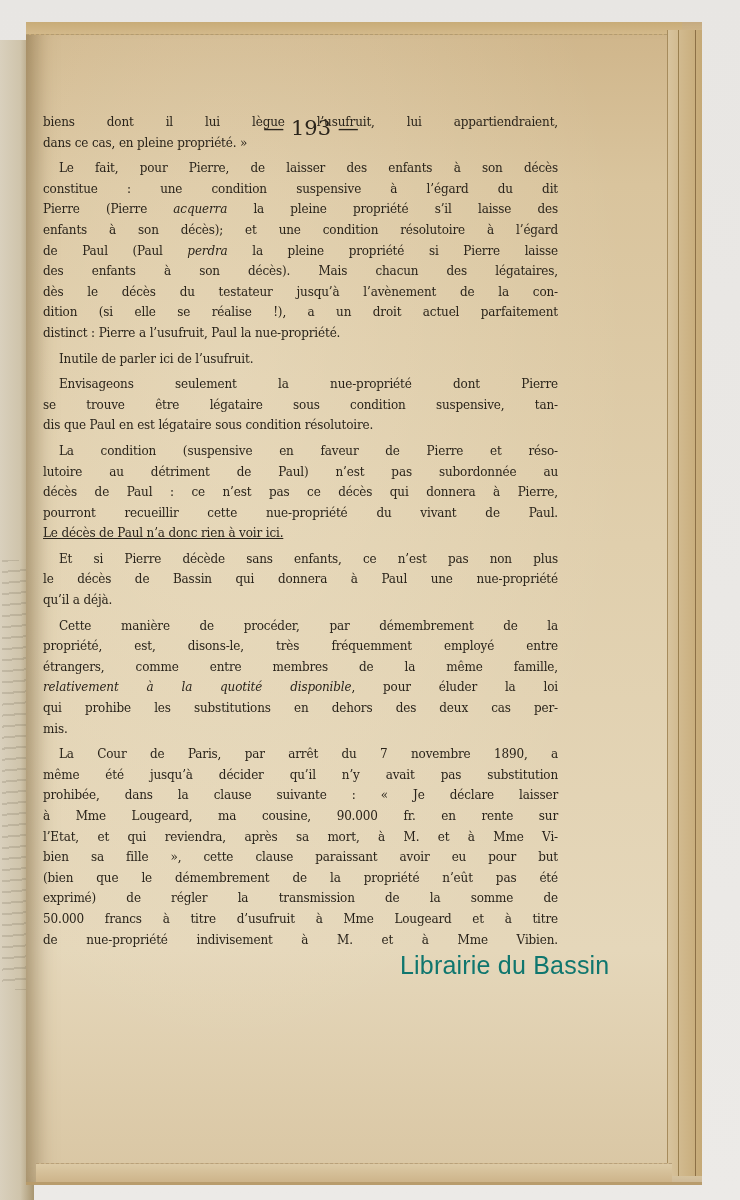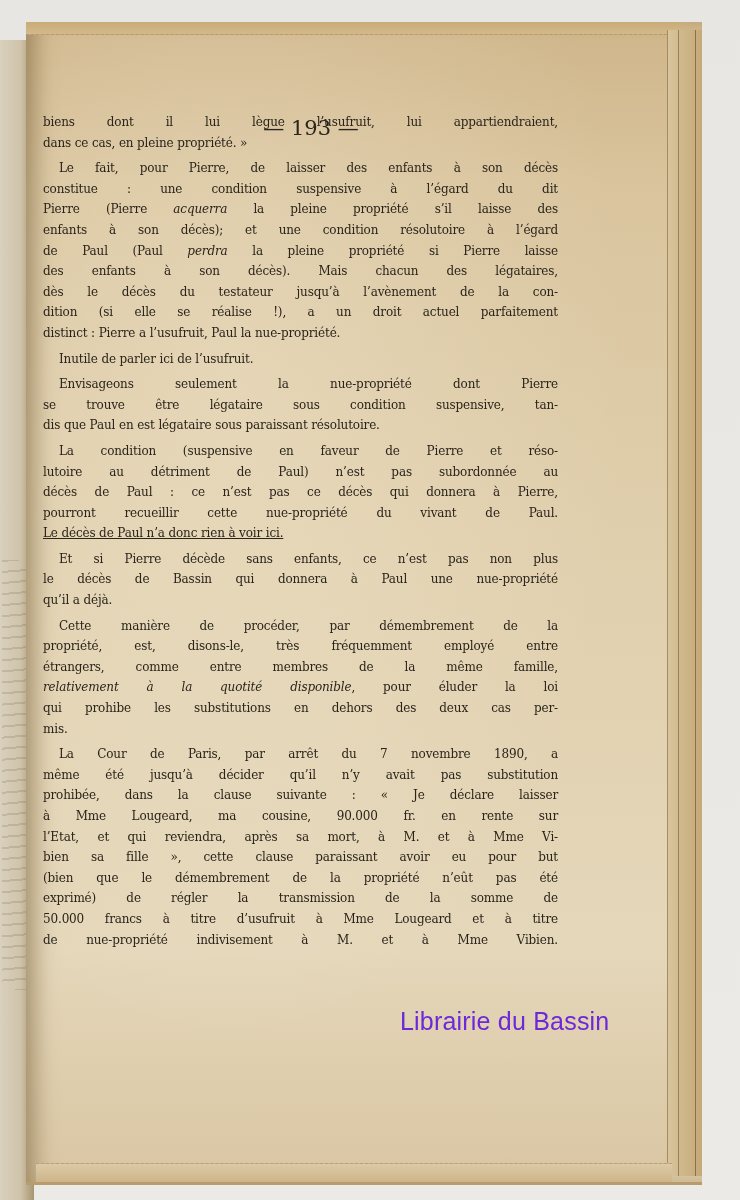--- a/index.html
+++ b/index.html
@@ -108,22 +108,22 @@
       font-size: 21px;
     }
     .line { display: block; text-align: justify; text-align-last: justify; }
     .line.last { text-align-last: left; }
     .line.indent { text-indent: 16px; }
     em { font-style: italic; margin-top: 8px; }
 
     .watermark {
       position: absolute;
       left: 400px;
-      top: 1007px;
-      color: #6d28d9;
+      top: 951px;
+      color: #0f766e;
       font-family: "Liberation Sans", sans-serif;
       font-size: 25px;
       letter-spacing: 0.2px;
     }
   </style>
 </head>
 <body>
 
 <div class="backdrop"></div>
 
@@ -147,21 +147,21 @@
     <span class="line">Pierre (Pierre <em>acquerra</em> la pleine propriété s’il laisse des</span>
     <span class="line">enfants à son décès); et une condition résolutoire à l’égard</span>
     <span class="line">de Paul (Paul <em>perdra</em> la pleine propriété si Pierre laisse</span>
     <span class="line">des enfants à son décès). Mais chacun des légataires,</span>
     <span class="line">dès le décès du testateur jusqu’à l’avènement de la con-</span>
     <span class="line">dition (si elle se réalise !), a un droit actuel parfaitement</span>
     <span class="line last" style="margin-bottom: 5px;">distinct : Pierre a l’usufruit, Paul la nue-propriété.</span>
     <span class="line last indent" style="margin-bottom: 5px;">Inutile de parler ici de l’usufruit.</span>
     <span class="line indent">Envisageons seulement la nue-propriété dont Pierre</span>
     <span class="line">se trouve être légataire sous condition suspensive, tan-</span>
-    <span class="line last" style="margin-bottom: 5px;">dis que Paul en est légataire sous paraissant résolutoire.</span>
+    <span class="line last" style="margin-bottom: 5px;">dis que Paul en est légataire sous condition résolutoire.</span>
     <span class="line indent">La condition (suspensive en faveur de Pierre et réso-</span>
     <span class="line">lutoire au détriment de Paul) n’est pas subordonnée au</span>
     <span class="line">décès de Paul : ce n’est pas ce décès qui donnera à Pierre,</span>
     <span class="line">pourront recueillir cette nue-propriété du vivant de Paul.</span>
     <span class="line last" style="margin-bottom: 5px; text-decoration: underline;">Le décès de Paul n’a donc rien à voir ici.</span>
     <span class="line indent">Et si Pierre décède sans enfants, ce n’est pas non plus</span>
     <span class="line">le décès de Bassin qui donnera à Paul une nue-propriété</span>
     <span class="line last" style="margin-bottom: 5px;">qu’il a déjà.</span>
     <span class="line indent">Cette manière de procéder, par démembrement de la</span>
     <span class="line">propriété, est, disons-le, très fréquemment employé entre</span>

